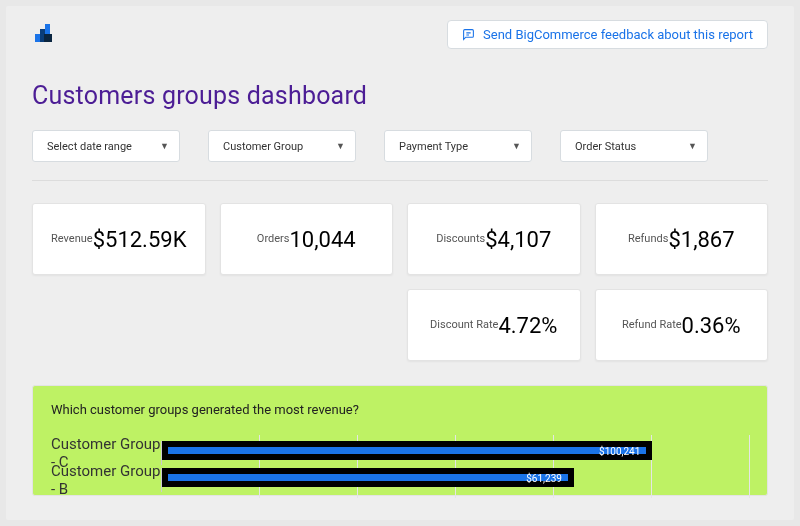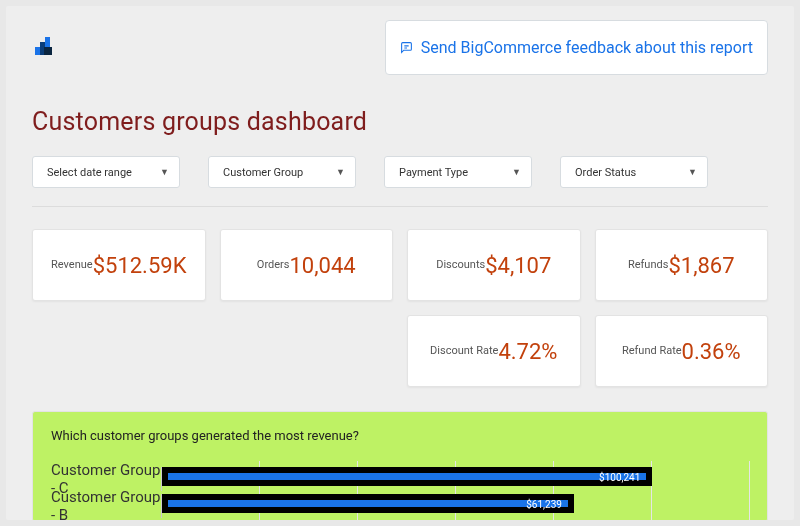--- a/index.html
+++ b/index.html
@@ -25,37 +25,37 @@
     align-items: center;
     padding: 14px 26px 6px 26px;
   }
   .logo {
     display: inline-block;
   }
   .feedback-btn {
     background: #fff;
     border: 1px solid #d7dce0;
     border-radius: 4px;
-    padding: 17px 14px;
-    font-size: 16px;
+    padding: 6px 14px;
+    font-size: 13px;
     color: #1a73e8;
     display: flex;
     align-items: center;
     gap: 8px;
     cursor: pointer;
     text-align: center;
   }
   .feedback-btn .icon { color: #1a73e8; display:flex; align-items:center; }
 
   .content { padding: 0 26px; }
 
   h1.page-title {
     font-size: 25px;
     font-weight: 400;
-    color: #7f1d1d;
+    color: #4c1d95;
     margin: 26px 0 20px 0;
     letter-spacing: .2px;
   }
 
   .filters {
     display: flex;
     gap: 28px;
     padding-bottom: 18px;
     border-bottom: 1px solid #dcdcdc;
   }
@@ -92,21 +92,21 @@
     align-items: center;
     justify-content: center;
   }
   .card .label {
     font-size: 11px;
     color: #555;
     margin-bottom: 2px;
   }
   .card .value {
     font-size: 22px;
-    color: #c2410c;
+    color: #000000;
     font-weight: 400;
   }
   .metrics-row2 {
     display: grid;
     grid-template-columns: repeat(4, 1fr);
     gap: 14px;
     margin-top: 14px;
   }
   .spacer { visibility: hidden; }
 

